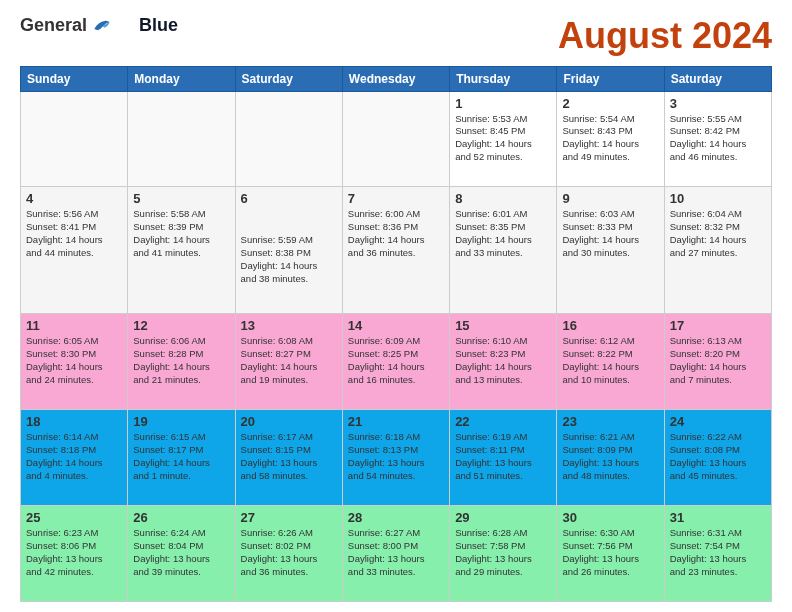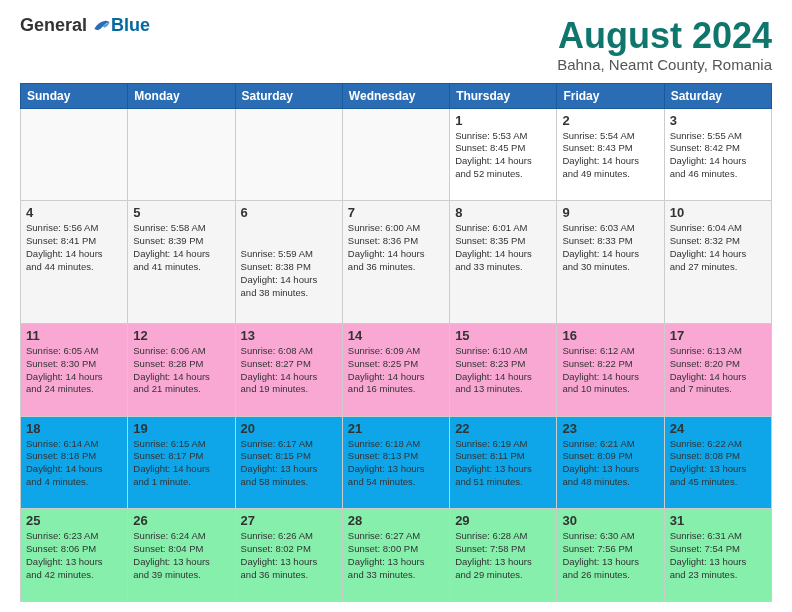--- a/index.html
+++ b/index.html
@@ -33,35 +33,36 @@
       line-height: 1.1;
     }
     .logo-general {
       font-size: 18px;
       font-weight: bold;
       color: #333;
     }
     .logo-blue {
       font-size: 18px;
       font-weight: bold;
-      color: #0369a1;
+      color: #0f172a;
+      margin-left: 28px;
     }
     .logo-icon {
       width: 20px;
       height: 20px;
       margin-left: 4px;
       margin-top: -2px;
     }
     .title-block {
       text-align: right;
     }
     .month-year {
       font-size: 36px;
       font-weight: bold;
-      color: #0f766e;
+      color: #c2410c;
       line-height: 1.1;
     }
     .location {
       font-size: 15px;
       color: #555;
     }
     .calendar {
       width: 100%;
       border-collapse: collapse;
       flex: 1;
@@ -113,21 +114,20 @@
           <svg class="logo-icon" viewBox="0 0 30 24" xmlns="http://www.w3.org/2000/svg">
             <path d="M5 18 Q10 8 20 6 Q25 5 28 8 Q22 9 18 14 Q14 19 10 20 Z" fill="#2a6db5"></path>
             <path d="M18 14 Q22 10 28 8 Q26 14 20 16 Z" fill="#4a9fd5"></path>
           </svg>
         </div>
         <span class="logo-blue">Blue</span>
       </div>
     </div>
     <div class="title-block">
       <div class="month-year">August 2024</div>
-      <div class="location">Bahna, Neamt County, Romania</div>
     </div>
   </div>
 
   <table class="calendar">
     <thead>
       <tr>
       <th>Sunday</th>
           <th>Monday</th>
           <th>Saturday</th>
           <th>Wednesday</th>

